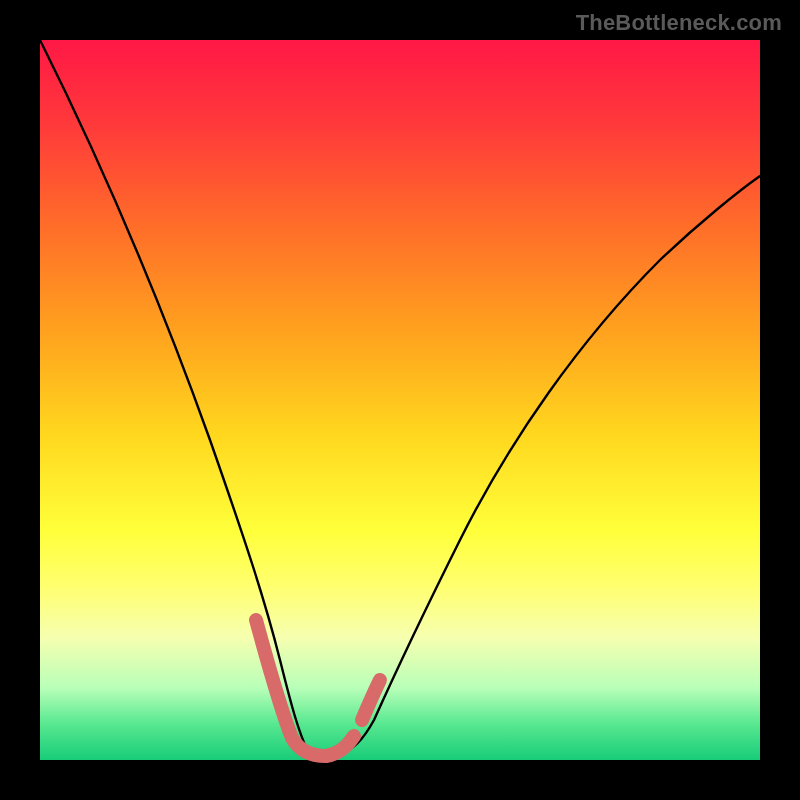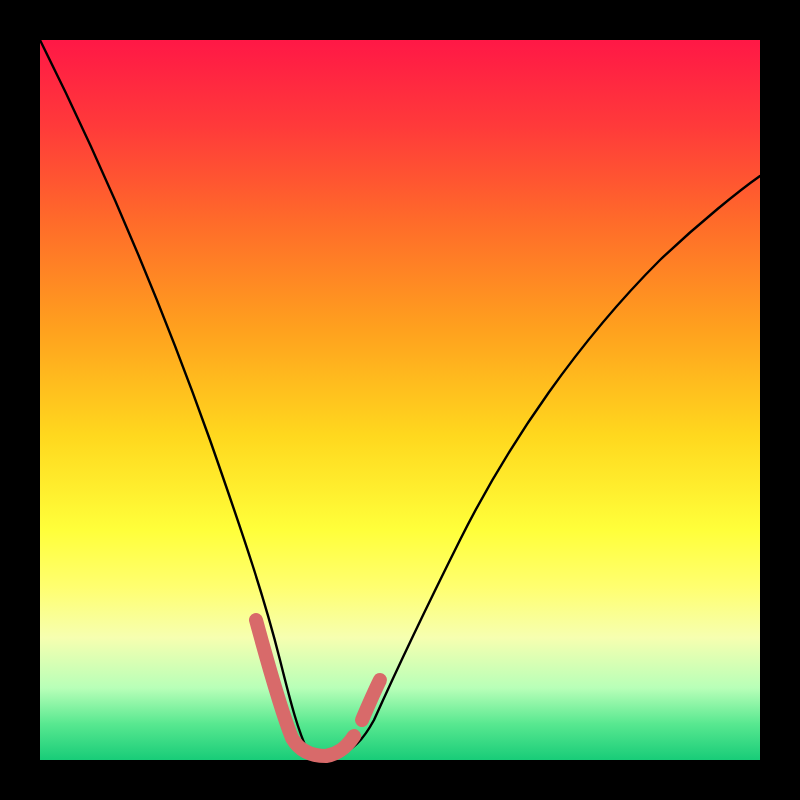--- a/index.html
+++ b/index.html
@@ -46,20 +46,21 @@
     top: 0;
     width: 720px;
     height: 720px;
     overflow: visible;
   }
 </style>
 </head>
 <body>
 <div class="frame">
 
+  <div class="watermark">TheBottleneck.com</div>
 
   <div class="plot-area">
     <svg class="curve" viewBox="0 0 720 720" preserveAspectRatio="none">
       <path id="main-curve" fill="none" stroke="#000" stroke-width="2.4" stroke-linecap="round" stroke-linejoin="round" d="M 0 0 C 60 120, 120 260, 170 400 C 205 500, 225 560, 240 620 C 252 668, 258 690, 268 712 C 276 716, 288 716, 300 714 C 312 710, 322 702, 334 680 C 352 640, 380 580, 420 500 C 470 400, 540 300, 620 220 C 660 182, 700 150, 720 136"></path>
       <path id="highlight-left" fill="none" stroke="#d86a6a" stroke-width="14" stroke-linecap="round" stroke-linejoin="round" d="M 216 580 C 228 624, 240 668, 252 698 C 260 712, 272 716, 286 716 C 298 714, 306 708, 314 696"></path>
       <path id="highlight-right" fill="none" stroke="#d86a6a" stroke-width="14" stroke-linecap="round" stroke-linejoin="round" d="M 322 680 C 328 666, 334 652, 340 640"></path>
     </svg>
   </div>
 </div>
 

